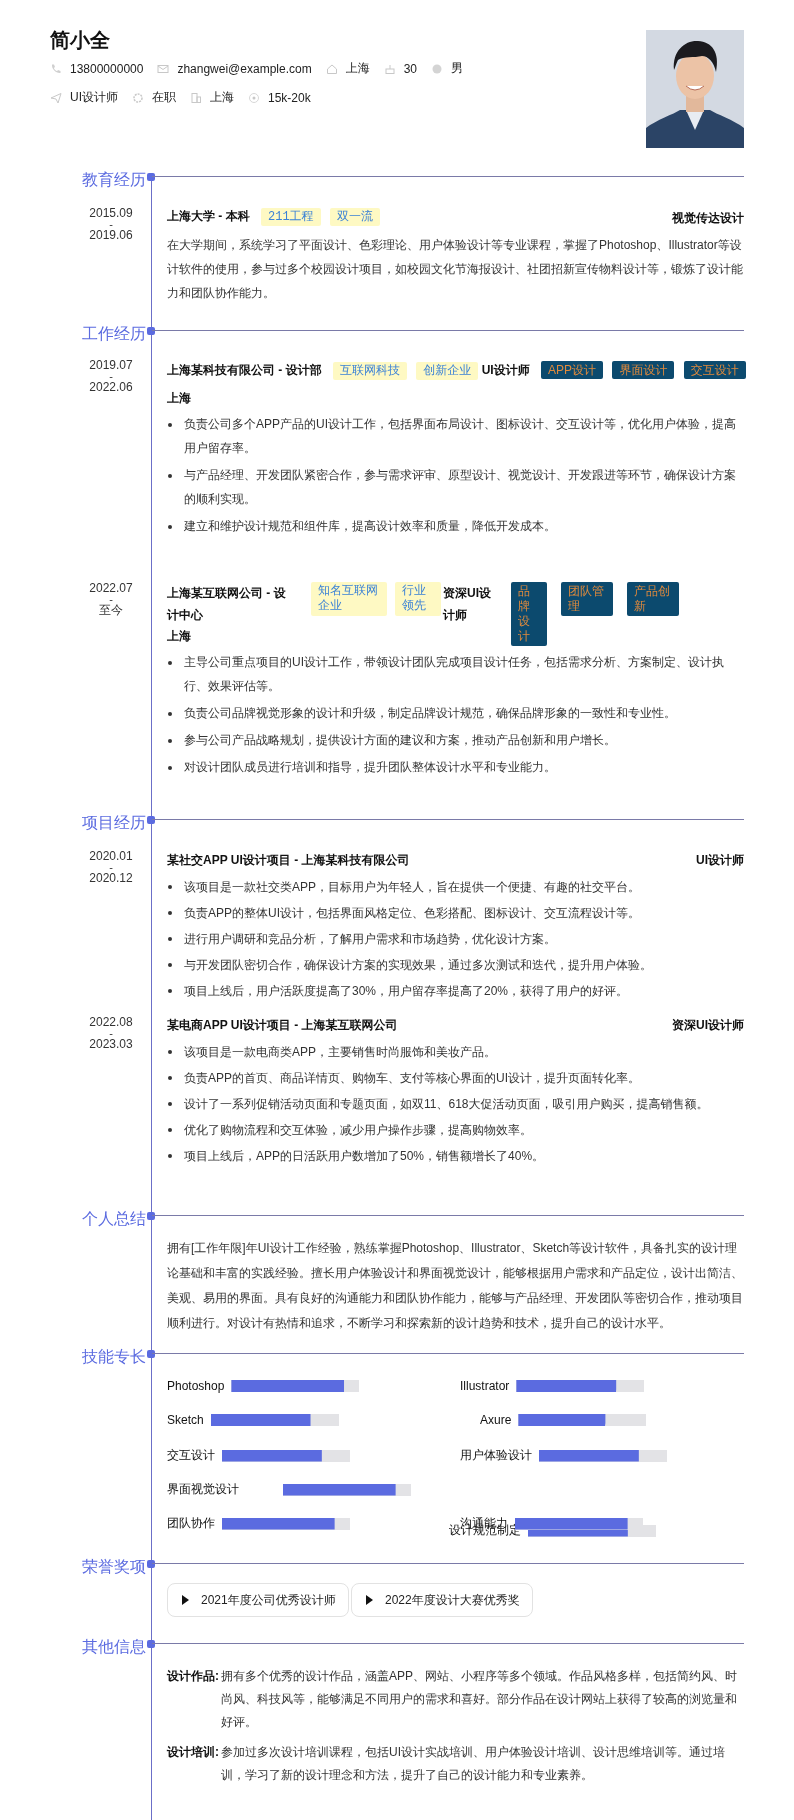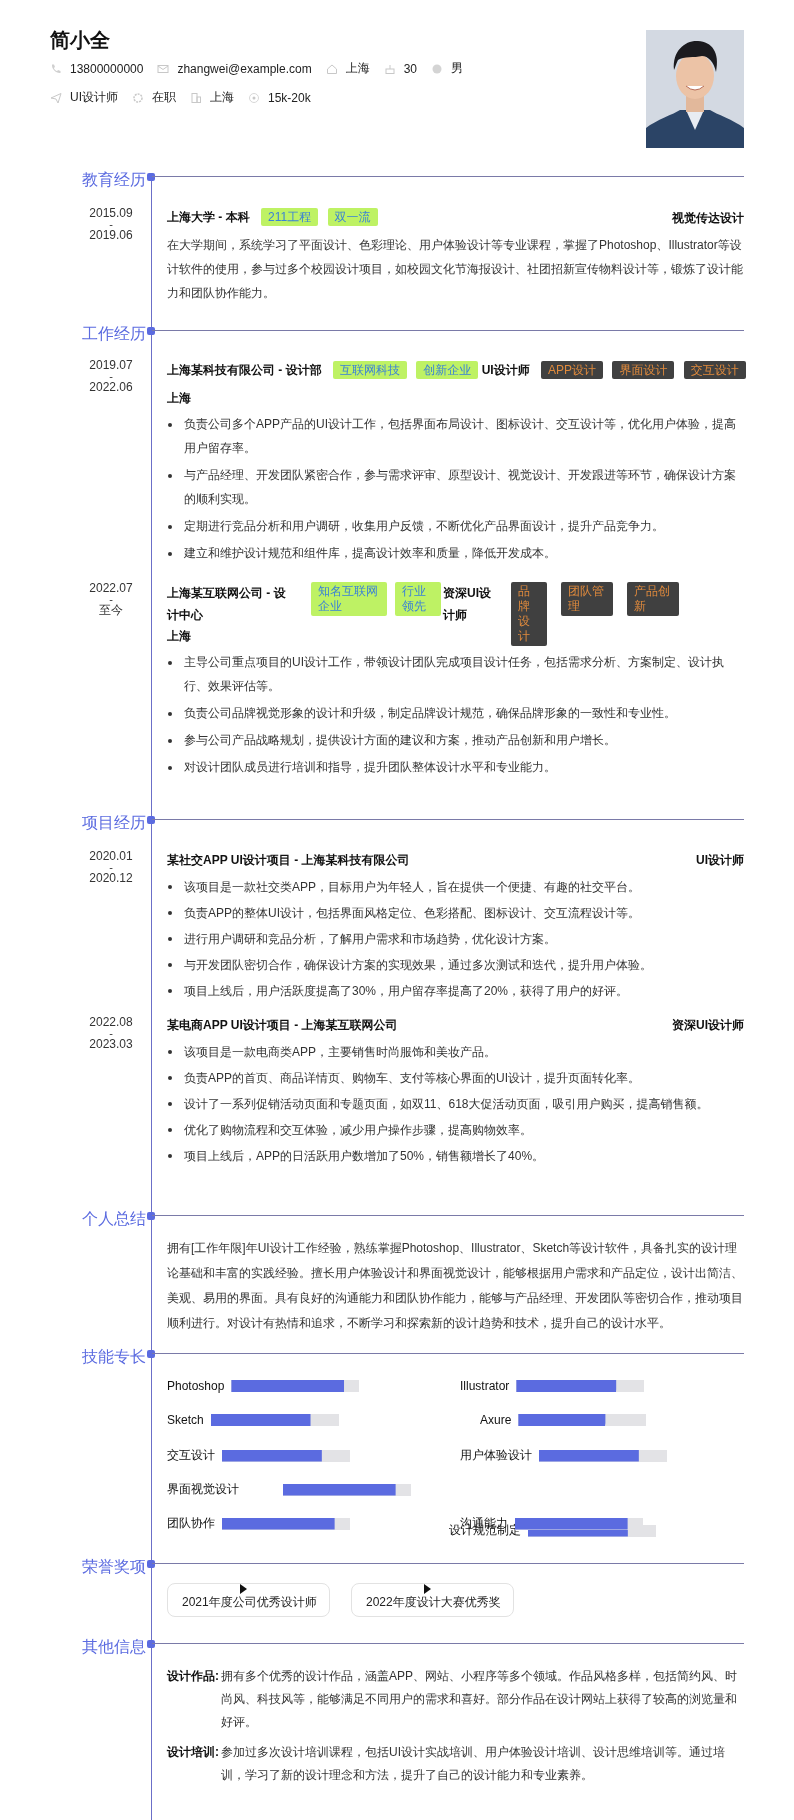--- a/index.html
+++ b/index.html
@@ -25,37 +25,37 @@
   .section-head .dot { position: absolute; left: 147px; top: 3px; width: 8px; height: 8px; border-radius: 2px; background: #5b6be0; }
   .section-head .hr { position: absolute; left: 152px; top: 6px; width: 592px; height: 1px; background: #7a7aa8; }
 
   .date { position: absolute; left: 80px; width: 62px; text-align: center; font-size: 12px; color: #333; line-height: 14px; }
   .date .dash { font-size: 11px; line-height: 8px; }
 
   .entry-title { position: absolute; left: 167px; font-size: 12px; font-weight: bold; color: #111; }
   .entry-right { position: absolute; right: 50px; font-size: 12px; font-weight: bold; color: #111; }
   .para { position: absolute; left: 167px; width: 577px; font-size: 12px; line-height: 24px; color: #333; }
   .tag { display: inline-block; padding: 1px 7px; font-size: 12px; line-height: 16px; border-radius: 2px; font-weight: normal; }
-  .tag.blue { background: #bef264; color: #3b82d6; }
-  .tag.orange { background: #404040; color: #e08a3c; }
+  .tag.blue { background: #fef9c3; color: #3b82d6; font-family: Liberation Mono, monospace; }
+  .tag.orange { background: #0c4a6e; color: #e08a3c; }
 
   .bullets { position: absolute; left: 167px; width: 577px; list-style: none; }
   .bullets li { position: relative; padding-left: 17px; font-size: 12px; line-height: 24px; color: #333; }
   .bullets li::before { content: ""; position: absolute; left: 1px; top: 11px; width: 4px; height: 4px; background: #333; border-radius: 50%; }
 
   .city { position: absolute; left: 167px; font-size: 12px; font-weight: bold; color: #111; }
 
   
   .skill { position: absolute; display: flex; align-items: center; font-size: 12px; color: #111; }
   .skill .bar { position: relative; height: 12px; background: #e3e3e6; margin-left: 7px; width: 128px; }
   .skill .fill { position: absolute; left: 0; top: 0; height: 12px; background: #5b6be0; clip-path: polygon(0 0, 100% 0, 100% 100%, 0 100%); }
   .skill .fill::after { content: ""; position: absolute; right: -4px; top: 0; width: 0; height: 0; border-left: 4px solid #5b6be0; border-bottom: 12px solid transparent; }
 
   
-  .award { position: absolute; top: 1552px; height: 34px; border: 1px solid #e2e2e2; border-radius: 8px; display: flex; align-items: center; padding: 0 12px 0 14px; font-size: 12px; color: #222; background: #fff; flex-direction: column; }
+  .award { position: absolute; top: 1552px; height: 34px; border: 1px solid #e2e2e2; border-radius: 8px; display: flex; align-items: center; padding: 0 12px 0 14px; font-size: 12px; color: #222; background: #fff; }
   .award .tri { width: 0; height: 0; border-left: 7px solid #111; border-top: 5px solid transparent; border-bottom: 5px solid transparent; margin-right: 12px; }
 
   .other-row { position: absolute; left: 167px; width: 577px; display: flex; font-size: 12px; line-height: 23px; color: #333; }
   .other-row .k { font-weight: bold; color: #111; white-space: nowrap; }
 </style>
 </head>
 <body>
 
 <div class="page">
 
@@ -192,21 +192,20 @@
     <span class="tag blue" style="margin-left:6px;">创新企业</span>
     <span>UI设计师</span>
     <span class="tag orange" style="margin-left:8px;">APP设计</span>
     <span class="tag orange" style="margin-left:6px;">界面设计</span>
     <span class="tag orange" style="margin-left:6px;">交互设计</span>
   </div>
   <div class="city" style="top:390px;">上海</div>
   <ul class="bullets" style="top:412px;">
     <li>负责公司多个APP产品的UI设计工作，包括界面布局设计、图标设计、交互设计等，优化用户体验，提高用户留存率。</li>
     <li style="margin-top:3px;">与产品经理、开发团队紧密合作，参与需求评审、原型设计、视觉设计、开发跟进等环节，确保设计方案的顺利实现。</li>
-    <li style="margin-top:3px;">定期进行竞品分析和用户调研，收集用户反馈，不断优化产品界面设计，提升产品竞争力。</li>
     <li style="margin-top:3px;">建立和维护设计规范和组件库，提高设计效率和质量，降低开发成本。</li>
   </ul>
 
   <div class="date" style="top:581px;">
     <div>2022.07</div>
     <div class="dash">-</div>
     <div>至今</div>
   </div>
   <div style="position:absolute; left:167px; top:582px; width:577px; display:flex; align-items:flex-start;">
     <span style="width:130px; font-weight:bold; font-size:12px; line-height:22px; color:#111;">上海某互联网公司 - 设计中心</span>

